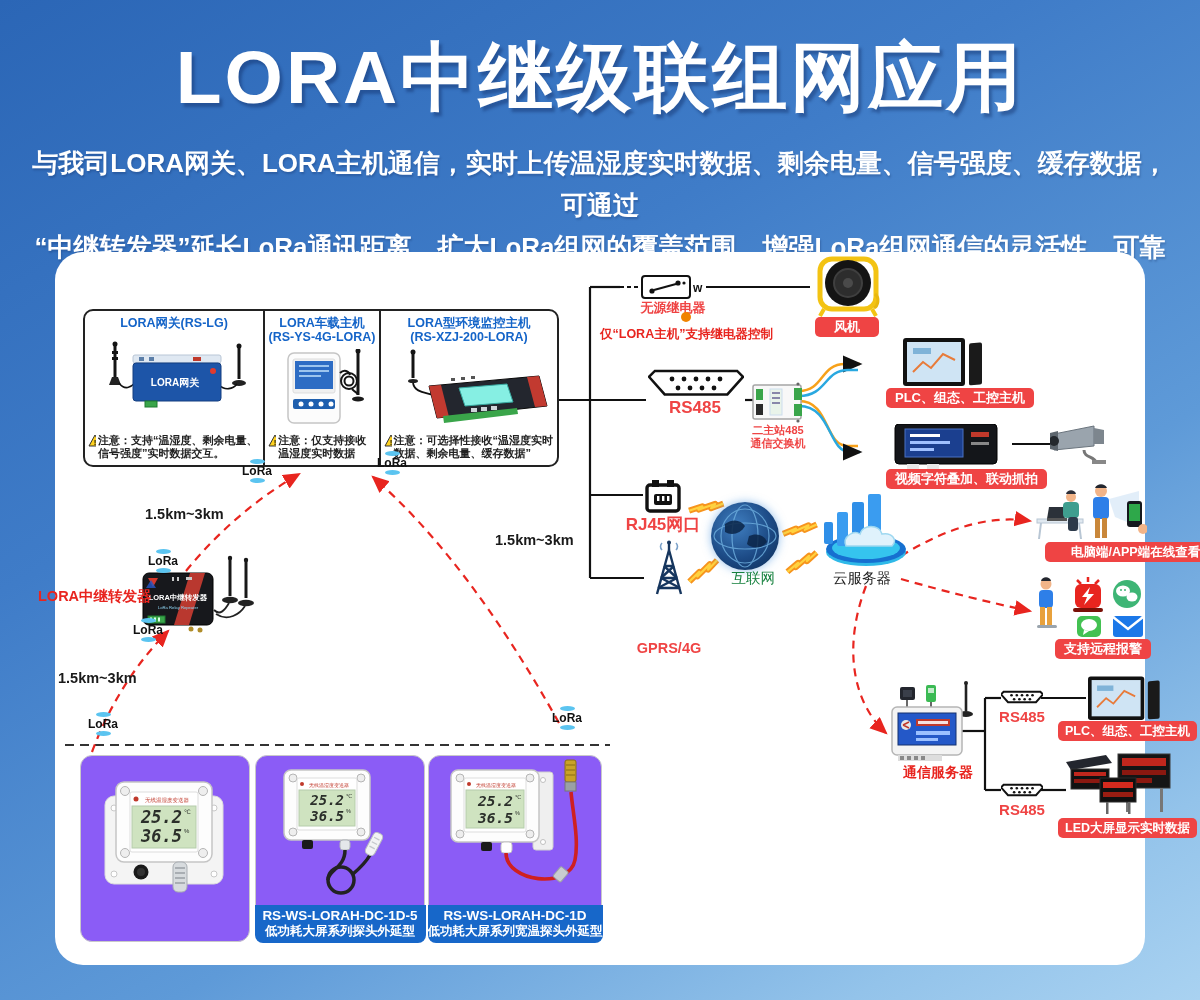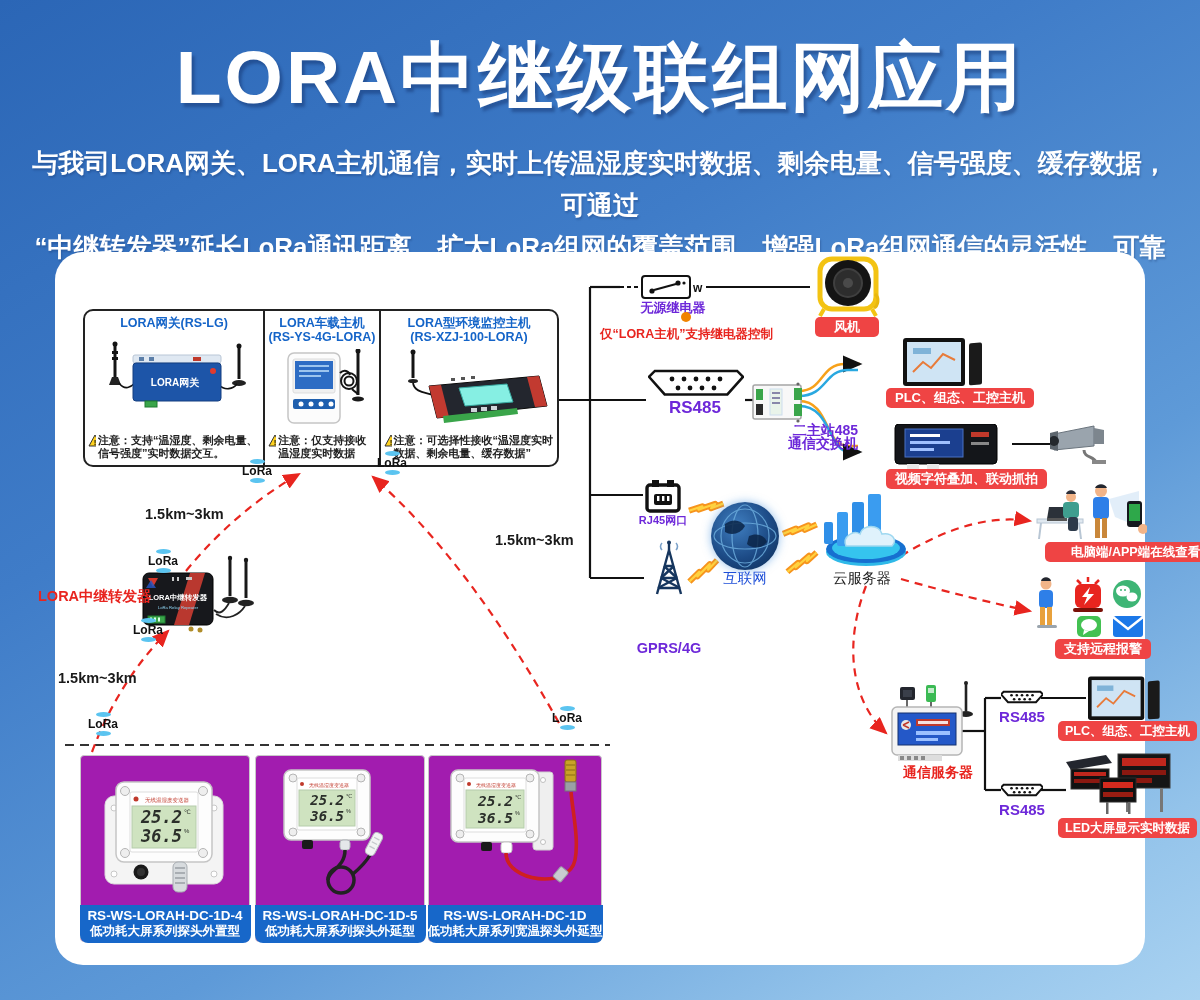--- a/index.html
+++ b/index.html
@@ -7,36 +7,36 @@
     width:1200px;height:1000px;position:relative;overflow:hidden;
     font-family:"Liberation Sans","DejaVu Sans",sans-serif;
     background:linear-gradient(150deg,#2b66b6 0%,#3f7cc8 35%,#5e9ad8 65%,#93c3ea 88%,#a9d2f1 100%);
   }
   .abs{position:absolute;}
   .hdr-title{left:0;top:28px;width:1200px;text-align:center;color:#fff;font-size:75px;font-weight:bold;letter-spacing:3px;text-shadow:3px 4px 3px rgba(10,30,80,.35);}
   .hdr-desc{left:20px;top:142px;width:1160px;text-align:center;color:#fff;font-size:26px;font-weight:bold;line-height:42px;text-shadow:1px 2px 2px rgba(10,30,80,.25);}
   .panel{left:55px;top:252px;width:1090px;height:713px;background:#fff;border-radius:28px;}
   svg.overlay{position:absolute;left:0;top:0;z-index:1;pointer-events:none;}
   .dev{position:absolute;z-index:2;}
-  .lbl{position:absolute;z-index:3;color:#6d28d9;text-align:center;white-space:nowrap;}
+  .lbl{position:absolute;z-index:3;color:#ef4444;text-align:center;white-space:nowrap;}
   .bold{font-weight:bold;}
   .banner{position:absolute;z-index:4;background:#ef4444;color:#fff;font-weight:bold;font-size:13px;line-height:16px;padding:2px 9px;border-radius:5px;white-space:nowrap;text-align:center;}
   .hostbox{left:83px;top:309px;width:472px;height:154px;border:2px solid #222;border-radius:10px;display:flex;z-index:2;background:#fff;}
   .hostcell{display:flex;flex-direction:column;align-items:center;border-right:2px solid #222;box-sizing:border-box;padding-top:5px;}
   .hostcell:last-child{border-right:none;}
   .btitle{color:#1464c8;font-weight:bold;font-size:12.5px;line-height:14px;text-align:center;}
   .note{margin-top:auto;display:flex;align-items:flex-start;gap:2px;padding:0 3px 5px 3px;font-size:11px;font-weight:bold;color:#222;line-height:13px;text-align:left;}
   .cellart{flex:1;display:flex;align-items:center;justify-content:center;}
   .lora{position:absolute;z-index:5;display:flex;flex-direction:column;align-items:center;gap:1px;}
   .lora .arc{width:15px;height:5px;background:#5bc4f0;border-radius:50%;}
   .lora .txt{font-weight:bold;font-size:12px;line-height:12px;color:#111;}
   .rednote{position:absolute;z-index:3;display:flex;align-items:center;gap:4px;flex-direction:column;}
   .rednote .dot{width:10px;height:10px;border-radius:50%;background:#f08300;}
   .rednote .t{color:#e8251f;font-weight:bold;font-size:12.5px;white-space:nowrap;}
-  .card{position:absolute;z-index:2;background:#a21caf;border:1.5px solid #c9c9c9;border-radius:4px;}
+  .card{position:absolute;z-index:2;background:#8b5cf6;border:1.5px solid #c9c9c9;border-radius:12px;}
   .pbanner{position:absolute;left:-1.5px;right:-1.5px;bottom:-1.5px;background:#1767c9;color:#fff;text-align:center;font-weight:bold;padding:3px 0 4px 0;border-radius:0 0 8px 8px;z-index:3;}
   .pbanner .m{display:block;font-size:13.5px;line-height:16px;}
   .pbanner .t{display:block;font-size:12.5px;line-height:15px;}
   .dist{font-size:14.5px;font-weight:bold;color:#1a1a1a;}
   .redlbl{color:#e8251f;font-weight:bold;font-size:14.5px;}
 </style>
 </head>
 <body>
 
 <div class="abs hdr-title">LORA中继级联组网应用</div>
@@ -166,21 +166,21 @@
       <svg width="14" height="13">
           <path d="M7,1 L13,12 L1,12 Z" fill="#ffd21f" stroke="#333" stroke-width="1"></path>
           <text x="7" y="11" font-size="8" font-weight="bold" text-anchor="middle" fill="#111">!</text>
         </svg>
       <span>注意：仅支持接收温湿度实时数据</span>
     </div>
   </div>
   <div class="hostcell" style="flex:1;">
     <div class="btitle">
         <div>LORA型环境监控主机</div>
-        <div>(RS-XZJ-100-LORA)</div>
+        <div>(RS-XZJ-200-LORA)</div>
       </div>
     <div class="cellart">
       <svg width="168" height="82" viewBox="0 0 168 82">
         <path d="M28,4 V30" stroke="#141414" stroke-width="3"></path>
           <circle cx="28" cy="4" r="2.5" fill="#141414"></circle>
         <ellipse cx="28" cy="33" rx="5" ry="2" fill="#222"></ellipse>
         <path d="M28,35 C30,46 44,44 50,48" stroke="#111" stroke-width="1.8" fill="none"></path>
         <polygon points="44,38 154,28 162,58 52,70" fill="#23262e" stroke="#0a0a0a"></polygon>
         <polygon points="44,38 56,37 64,69 52,70" fill="#c23a30"></polygon>
         <polygon points="142,29 154,28 162,58 150,59" fill="#c23a30"></polygon>
@@ -246,21 +246,21 @@
     <rect x="4" y="24" width="7" height="11" fill="#2b2b2b"></rect>
   <rect x="42" y="8" width="8" height="12" fill="#3aa54a"></rect>
     <rect x="42" y="24" width="8" height="12" fill="#3aa54a"></rect>
   <rect x="18" y="9" width="12" height="26" fill="#e9f4ea" stroke="#cde"></rect>
   <rect x="20" y="12" width="8" height="2" fill="#88a"></rect>
     <rect x="20" y="17" width="8" height="2" fill="#88a"></rect>
     <rect x="20" y="22" width="8" height="2" fill="#88a"></rect>
   <circle cx="46" cy="4" r="1.6" fill="#666"></circle>
     <circle cx="46" cy="41" r="1.6" fill="#666"></circle>
 </svg>
-<div class="lbl bold" style="left:768px;top:424px;width:90px;font-size:14px;line-height:13px;text-align:right;">
+<div class="lbl bold" style="left:733px;top:424px;width:90px;font-size:11px;line-height:13px;">
   <div>二主站485</div>
     <div>通信交换机</div>
 </div>
 <svg class="dev" style="left:903px;top:338px;" width="86" height="52" viewBox="0 0 86 52">
   <rect x="66" y="4" width="13" height="42" rx="2" fill="#1a1a1a" transform="skewY(-4) translate(0,6)"></rect>
   <rect x="0" y="0" width="62" height="48" rx="3" fill="#111"></rect>
   <rect x="4" y="4" width="54" height="40" fill="#cfe4f4"></rect>
   <polyline points="10,34 20,24 28,30 40,16 52,22" stroke="#e87b3a" stroke-width="2" fill="none"></polyline>
   <rect x="10" y="10" width="18" height="6" fill="#7fb3d8"></rect>
 </svg>
@@ -288,21 +288,21 @@
 
 <svg class="dev" style="left:645px;top:479px;" width="36" height="34" viewBox="0 0 36 34">
   <rect x="2" y="6" width="32" height="26" rx="3" fill="none" stroke="#111" stroke-width="3.4"></rect>
   <rect x="7" y="1" width="7" height="7" fill="#111"></rect>
     <rect x="22" y="1" width="7" height="7" fill="#111"></rect>
   <rect x="9" y="15" width="18" height="11" rx="2" fill="#111"></rect>
   <rect x="12" y="17" width="2.4" height="5" fill="#fff"></rect>
     <rect x="17" y="17" width="2.4" height="5" fill="#fff"></rect>
     <rect x="22" y="17" width="2.4" height="5" fill="#fff"></rect>
 </svg>
-<div class="lbl bold" style="left:622px;top:513px;width:82px;font-size:11px;">RJ45网口</div>
+<div class="lbl bold" style="left:622px;top:513px;width:82px;font-size:17px;">RJ45网口</div>
 <svg class="dev" style="left:645px;top:540px;" width="48" height="56" viewBox="0 0 48 56">
   <g stroke="#16365e" stroke-width="2.4" fill="none">
     <path d="M24,10 L12,54 M24,10 L36,54"></path>
     <path d="M19,26 L29,26 M16,38 L32,38 M13,48 L35,48"></path>
     <path d="M19,26 L32,38 M29,26 L16,38 M16,38 L35,48 M32,38 L13,48"></path>
     <path d="M24,2 V10"></path>
   </g>
   <circle cx="24" cy="2.5" r="2" fill="#16365e"></circle>
   <path d="M17,6 C15,4 15,1 17,-1 M31,6 C33,4 33,1 31,-1" stroke="#7aa0c8" stroke-width="1.6" fill="none" transform="translate(0,4)"></path>
 </svg>
@@ -312,21 +312,21 @@
   <svg width="68" height="68" viewBox="0 0 68 68" style="position:absolute;left:0;top:0;">
     <g stroke="#6fb0e0" stroke-width="1.2" fill="none" opacity="0.8">
       <ellipse cx="34" cy="34" rx="31" ry="13"></ellipse>
         <ellipse cx="34" cy="34" rx="13" ry="31"></ellipse>
       <ellipse cx="34" cy="34" rx="24" ry="27"></ellipse>
     </g>
     <path d="M14,22 C22,16 30,18 34,24 C30,32 20,34 14,30 Z" fill="#0b2446" opacity="0.85"></path>
     <path d="M38,34 C46,30 54,34 56,40 C50,48 40,46 36,42 Z" fill="#0b2446" opacity="0.85"></path>
   </svg>
 </div>
-<div class="lbl" style="left:715px;top:569px;width:60px;font-size:14.5px;color:#1d4ed8;">互联网</div>
+<div class="lbl" style="left:715px;top:569px;width:60px;font-size:14.5px;color:#15803d;text-align:right;">互联网</div>
 
 <svg class="dev" style="left:820px;top:492px;" width="88" height="76" viewBox="0 0 88 76">
   <ellipse cx="46" cy="60" rx="40" ry="14" fill="#2fb9e8"></ellipse>
   <ellipse cx="46" cy="57" rx="40" ry="14" fill="#1670d0"></ellipse>
   <ellipse cx="46" cy="56" rx="34" ry="11" fill="#35c4ee"></ellipse>
   <rect x="4" y="30" width="9" height="22" rx="2" fill="#2f8fe8"></rect>
   <rect x="17" y="20" width="11" height="34" rx="2" fill="#3a9cf0"></rect>
   <rect x="32" y="10" width="12" height="44" rx="2" fill="#2f8fe8"></rect>
   <rect x="48" y="2" width="13" height="52" rx="2" fill="#3a9cf0"></rect>
   <path d="M26,54 C22,44 34,38 40,42 C42,32 60,32 62,42 C72,40 78,48 72,54 Z" fill="#dff2fc" stroke="#9fd8f0" stroke-width="1.5"></path>
@@ -538,24 +538,20 @@
     <rect x="51" y="50" width="64" height="42" fill="#cfe3c0" stroke="#b5ccab"></rect>
     <text x="101" y="67" font-size="17" font-weight="bold" font-style="italic" font-family="DejaVu Sans Mono, monospace" fill="#2b2f2a" text-anchor="end">25.2</text>
     <text x="103" y="58" font-size="6" fill="#2b2f2a">℃</text>
     <text x="101" y="86" font-size="17" font-weight="bold" font-style="italic" font-family="DejaVu Sans Mono, monospace" fill="#2b2f2a" text-anchor="end">36.5</text>
     <text x="103" y="77" font-size="6" fill="#2b2f2a">%</text>
     <circle cx="60" cy="116" r="7.5" fill="#1a1a1a"></circle>
       <circle cx="60" cy="116" r="4" fill="#333"></circle>
     <rect x="92" y="106" width="14" height="30" rx="5" fill="#d7dbde" stroke="#a8adb2"></rect>
     <path d="M94,112 H104 M94,117 H104 M94,122 H104 M94,127 H104" stroke="#9aa0a5" stroke-width="1.4"></path>
   </svg>
-  <div class="pbanner">
-    <span class="m">RS-WS-LORAH-DC-1D-4</span>
-    <span class="t">低功耗大屏系列探头外置型</span>
-  </div>
 </div>
 
 <div class="card" style="left:255px;top:755px;width:168px;height:185px;">
   <svg width="166" height="146" viewBox="0 0 166 146">
     <rect x="28" y="14" width="86" height="70" rx="7" fill="#fdfdfd" stroke="#c5c5c5" stroke-width="1.5"></rect>
     <circle cx="37" cy="22" r="4" fill="#eee" stroke="#b5b5b5"></circle>
       <circle cx="105" cy="22" r="4" fill="#eee" stroke="#b5b5b5"></circle>
       <circle cx="37" cy="76" r="4" fill="#eee" stroke="#b5b5b5"></circle>
       <circle cx="105" cy="76" r="4" fill="#eee" stroke="#b5b5b5"></circle>
     <rect x="41" y="22" width="60" height="52" rx="2" fill="#fff" stroke="#ddd"></rect>

